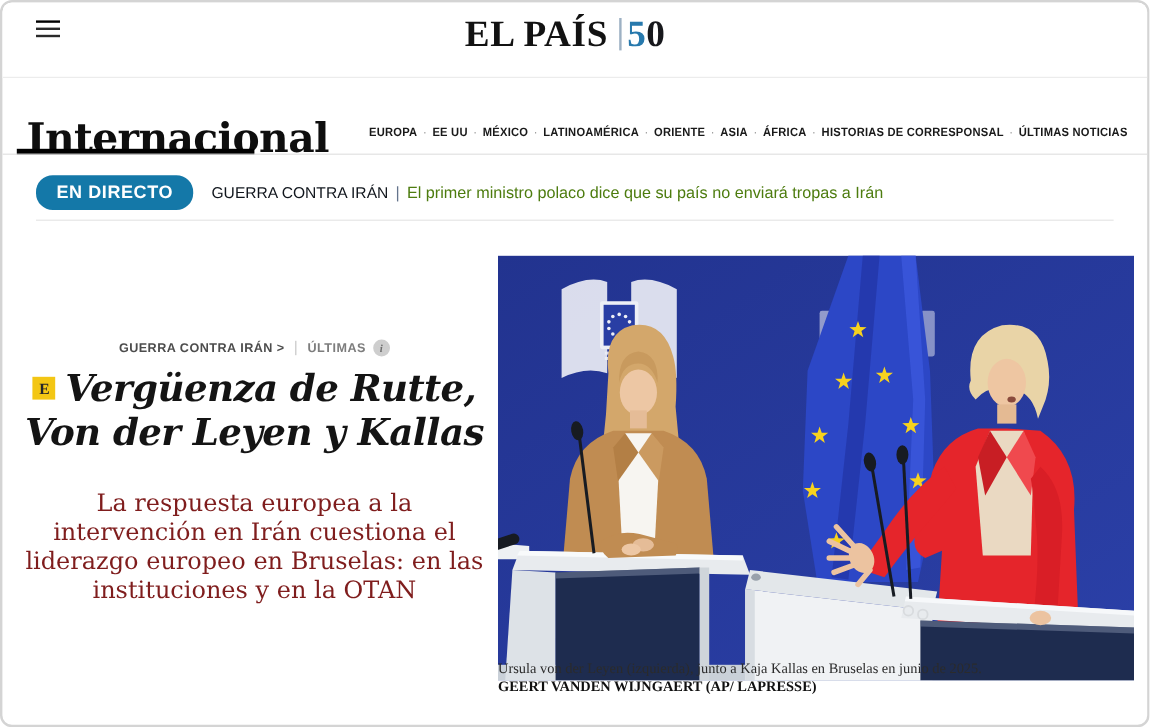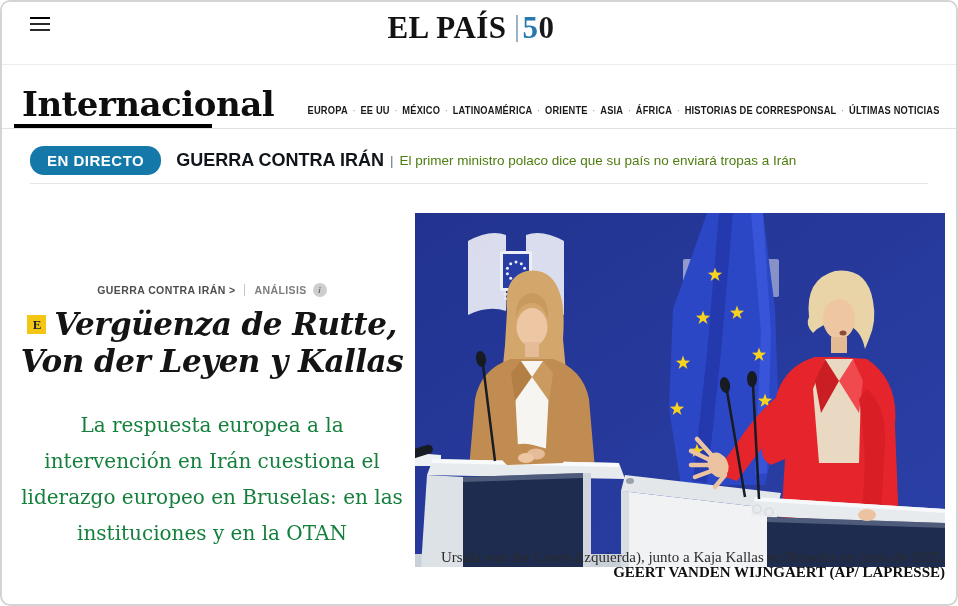--- a/index.html
+++ b/index.html
@@ -12,57 +12,57 @@
   .header{position:absolute;top:0;left:0;right:0;height:62px;border-bottom:1px solid #ececec;background:#fff;}
   .hamburger{position:absolute;left:28px;top:15px;width:20px;height:16px;cursor:pointer;}
   .hamburger i{display:block;height:2px;background:#2a2a2a;margin-bottom:4px;}
   .hamburger i:first-child{background:#000;}
   .logo{position:absolute;left:0;right:16px;top:8px;text-align:center;white-space:nowrap;
     font-family:"Liberation Serif",serif;font-weight:bold;font-size:31px;letter-spacing:.5px;color:#121212;}
   .logo .ldiv{display:inline-block;width:2px;height:27px;background:#9db1c4;margin:0 5px 0 9px;vertical-align:-4px;}
   .logo .d5{color:var(--logo-accent,#2779ad);}
   .logo .d0{color:#17181c;}
   
-  .section-title{position:absolute;top:84px;left:20px;font-family:"DejaVu Serif",serif;font-weight:bold;
+  .section-title{position:absolute;top:96px;left:20px;font-family:"DejaVu Serif",serif;font-weight:bold;
     font-size:34px;line-height:36px;color:#0e0e0e;letter-spacing:-.5px;cursor:pointer;}
   .title-underline{position:absolute;top:122px;left:12px;width:198px;height:5px;background:#000;}
   .section-rule{position:absolute;top:126px;left:0;right:0;height:1px;background:#e1e1e1;}
   .section-nav{position:absolute;top:103px;right:16px;white-space:nowrap;font-size:10px;font-weight:bold;
     letter-spacing:.2px;color:#191919;transform:scaleX(.93);transform-origin:right center;}
   .section-nav a{cursor:pointer;}
   .section-nav .sep{color:#9a9a9a;margin:0 5px;font-weight:400;}
   
   .live-bar{position:absolute;top:144px;left:28px;right:28px;height:28px;display:flex;align-items:center;}
   .live-badge{background:var(--live-badge,#1478a8);color:#fff;font-size:15px;font-weight:bold;
     letter-spacing:.5px;padding:6px 17px;border-radius:14px;cursor:pointer;}
-  .live-topic{margin-left:15px;font-weight:bold;font-size:18px;color:#10151c;cursor:pointer;}
+  .live-topic{margin-left:15px;font-weight:normal;font-size:13px;color:#10151c;cursor:pointer;}
   .live-sep{color:#64748c;margin:0 6px;font-size:13.5px;font-weight:400;}
   .live-headline{font-size:13.5px;color:#4d7c0f;cursor:pointer;}
   .live-rule{position:absolute;top:181px;left:28px;right:28px;height:1px;background:#e5e5e5;}
   
   .article{position:absolute;left:10px;top:281px;width:400px;text-align:center;}
   .kicker{display:flex;align-items:center;justify-content:center;font-size:10.5px;font-weight:bold;
     letter-spacing:.4px;color:#4d4d4d;}
   .kicker a{cursor:pointer;}
   .kicker .k-div{width:1px;height:12px;background:#c6c6c6;margin:0 9px;}
   .kicker .tag{color:#7d7d7d;}
   .info-icon{width:14px;height:14px;border-radius:50%;background:#cecece;color:#6d6d6d;
     font:italic bold 9px/14px "Liberation Serif",serif;text-align:center;margin-left:6px;cursor:pointer;}
   h1.title{margin:9px 0 0;font-family:"DejaVu Serif",serif;font-style:italic;font-weight:bold;
     font-size:31px;line-height:37px;color:#141414;letter-spacing:-.5px;cursor:pointer;}
   .e-badge{display:inline-block;width:19px;height:19px;background:var(--badge-yellow,#f3c614);
     color:#23242a;font:bold 13px/19px "Liberation Serif",serif;font-style:normal;vertical-align:6px;
     margin-right:8px;text-align:center;}
   .subtitle{margin:27px auto 8px;width:392px;font-family:"DejaVu Serif",serif;font-size:20px;
-    line-height:36px;color:#15803d;}
+    line-height:24px;color:#7f1d1d;}
   
   .photo{position:absolute;left:413px;top:211px;width:530px;height:354px;}
   .photo svg{display:block;}
-  .caption{position:absolute;left:413px;top:548px;width:530px;text-align:right;
-    font-family:"Liberation Serif",serif;font-size:15px;line-height:15px;color:#2b2b2b;}
+  .caption{position:absolute;left:413px;top:548px;width:530px;text-align:left;
+    font-family:"Liberation Serif",serif;font-size:12px;line-height:15px;color:#2b2b2b;}
   .credit{font-weight:bold;color:#101010;}
 </style>
 </head>
 <body>
 
 <div class="page">
 
   <div class="header">
     <div class="hamburger">
         <i></i>
@@ -86,21 +86,21 @@
     <span class="live-topic">GUERRA CONTRA IRÁN</span>
     <span class="live-sep">|</span>
     <span class="live-headline">El primer ministro polaco dice que su país no enviará tropas a Irán</span>
   </div>
   <div class="live-rule"></div>
 
   <div class="article">
     <div class="kicker">
       <a>GUERRA CONTRA IRÁN &gt;</a>
       <span class="k-div"></span>
-      <a class="tag">ANÁLISIS</a>
+      <a class="tag">ÚLTIMAS</a>
       <span class="info-icon">i</span>
     </div>
     <h1 class="title"><span class="e-badge">E</span><span>Vergüenza de Rutte, Von der Leyen y Kallas</span></h1>
     <div class="subtitle">La respuesta europea a la intervención en Irán cuestiona el liderazgo europeo en Bruselas: en las instituciones y en la OTAN</div>
   </div>
 
   <div class="photo">
     <svg width="530" height="354" viewBox="0 0 530 354" xmlns="http://www.w3.org/2000/svg">
       <defs>
         <linearGradient id="bgGrad" x1="0" y1="0" x2="1" y2="1">

